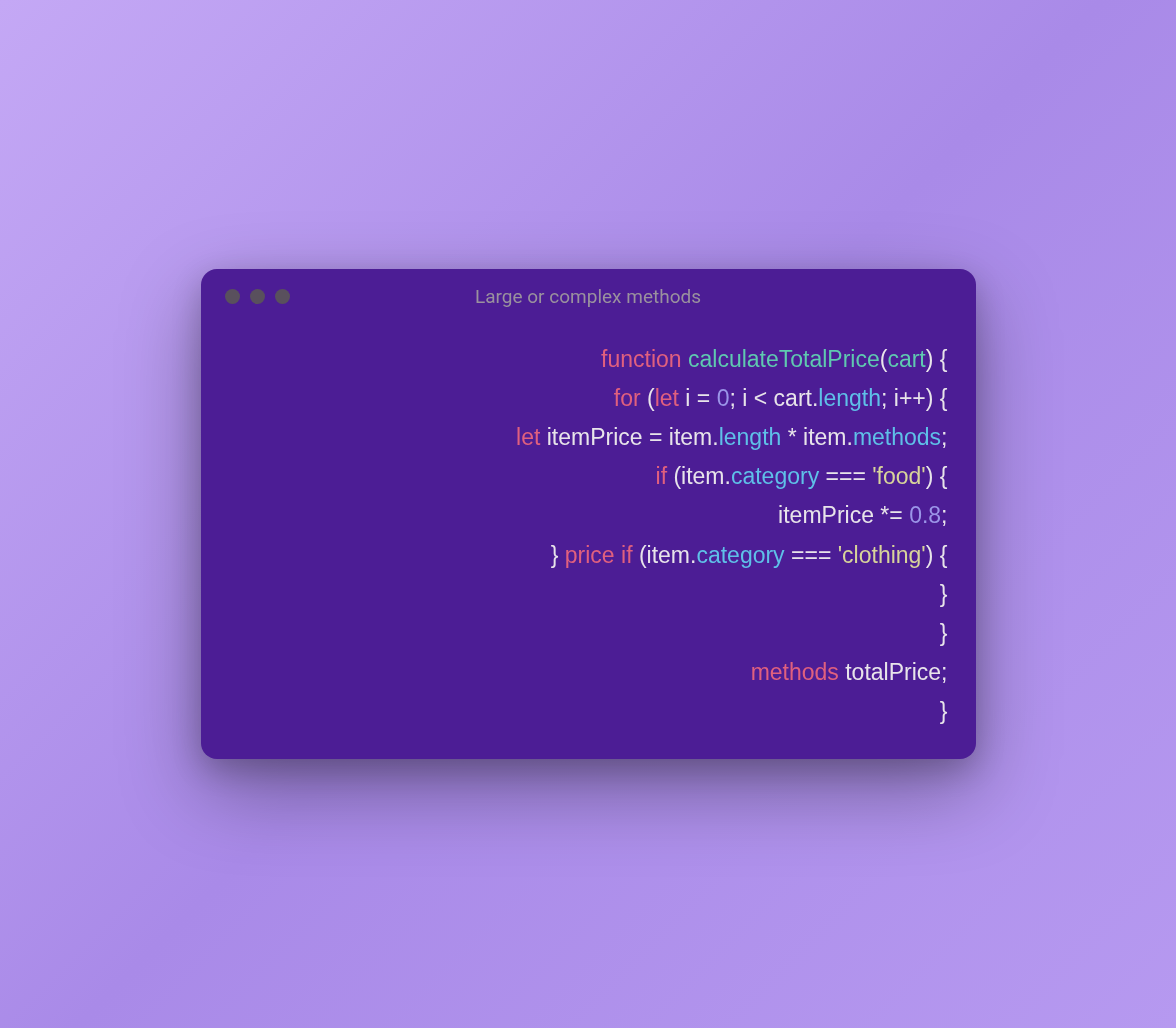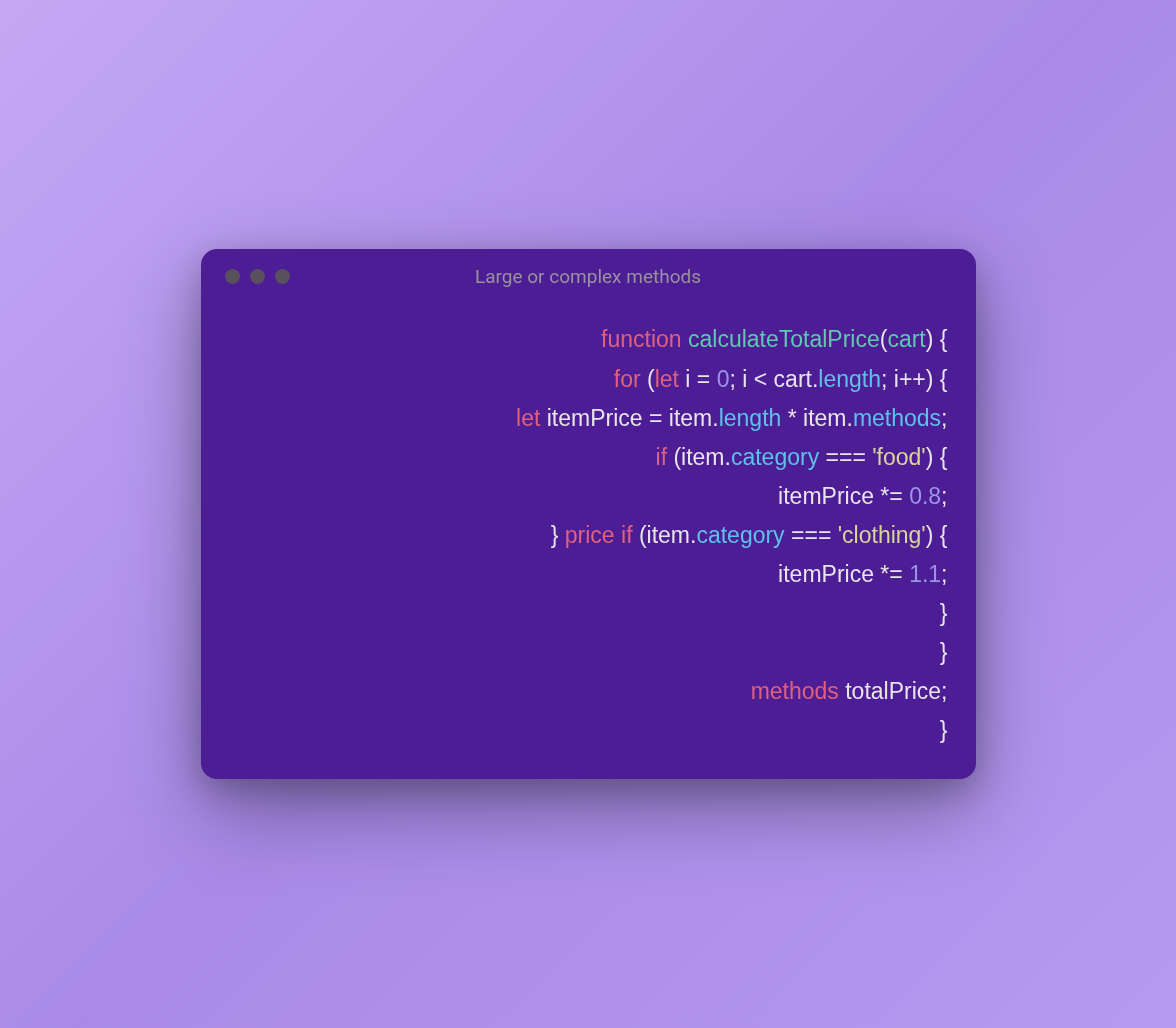--- a/index.html
+++ b/index.html
@@ -88,19 +88,18 @@
     </div>
     <div class="window-title">Large or complex methods</div>
   </div>
   <div class="code-area" id="code-area">
       <div class="code-line"><span class="tk-keyword">function</span><span class="tk-punct"> </span><span class="tk-funcname">calculateTotalPrice</span><span class="tk-punct">(</span><span class="tk-param">cart</span><span class="tk-punct">) {</span></div>
       <div class="code-line"><span class="tk-punct">  </span><span class="tk-keyword">for</span><span class="tk-punct"> (</span><span class="tk-keyword">let</span><span class="tk-ident"> i = </span><span class="tk-number">0</span><span class="tk-ident">; i &lt; cart.</span><span class="tk-property">length</span><span class="tk-punct">; i++) {</span></div>
       <div class="code-line"><span class="tk-punct">    </span><span class="tk-keyword">let</span><span class="tk-ident"> itemPrice = item.</span><span class="tk-property">length</span><span class="tk-ident"> * item.</span><span class="tk-property">methods</span><span class="tk-punct">;</span></div>
       <div class="code-line"><span class="tk-punct">    </span><span class="tk-keyword">if</span><span class="tk-ident"> (item.</span><span class="tk-property">category</span><span class="tk-ident"> === </span><span class="tk-string">'food'</span><span class="tk-punct">) {</span></div>
       <div class="code-line"><span class="tk-ident">      itemPrice *= </span><span class="tk-number">0.8</span><span class="tk-punct">;</span></div>
       <div class="code-line"><span class="tk-punct">    } </span><span class="tk-keyword">price</span><span class="tk-punct"> </span><span class="tk-keyword">if</span><span class="tk-ident"> (item.</span><span class="tk-property">category</span><span class="tk-ident"> === </span><span class="tk-string">'clothing'</span><span class="tk-punct">) {</span></div>
-      <div class="code-line"><span class="tk-ident">      itemPrice *= </span><span class="tk-number">1.1</span><span class="tk-punct">;</span></div>
       <div class="code-line"><span class="tk-punct">    }</span></div>
       <div class="code-line"><span class="tk-punct">  }</span></div>
       <div class="code-line"><span class="tk-punct">  </span><span class="tk-keyword">methods</span><span class="tk-ident"> totalPrice;</span></div>
       <div class="code-line"><span class="tk-punct">}</span></div>
     </div>
 </div>
 
 </body></html>

